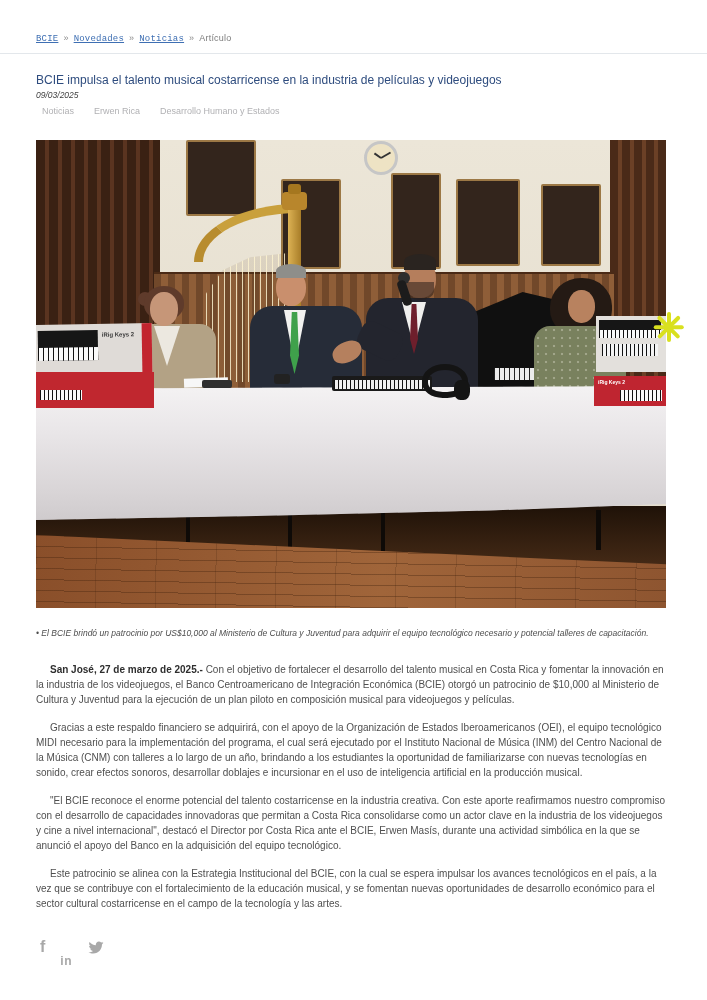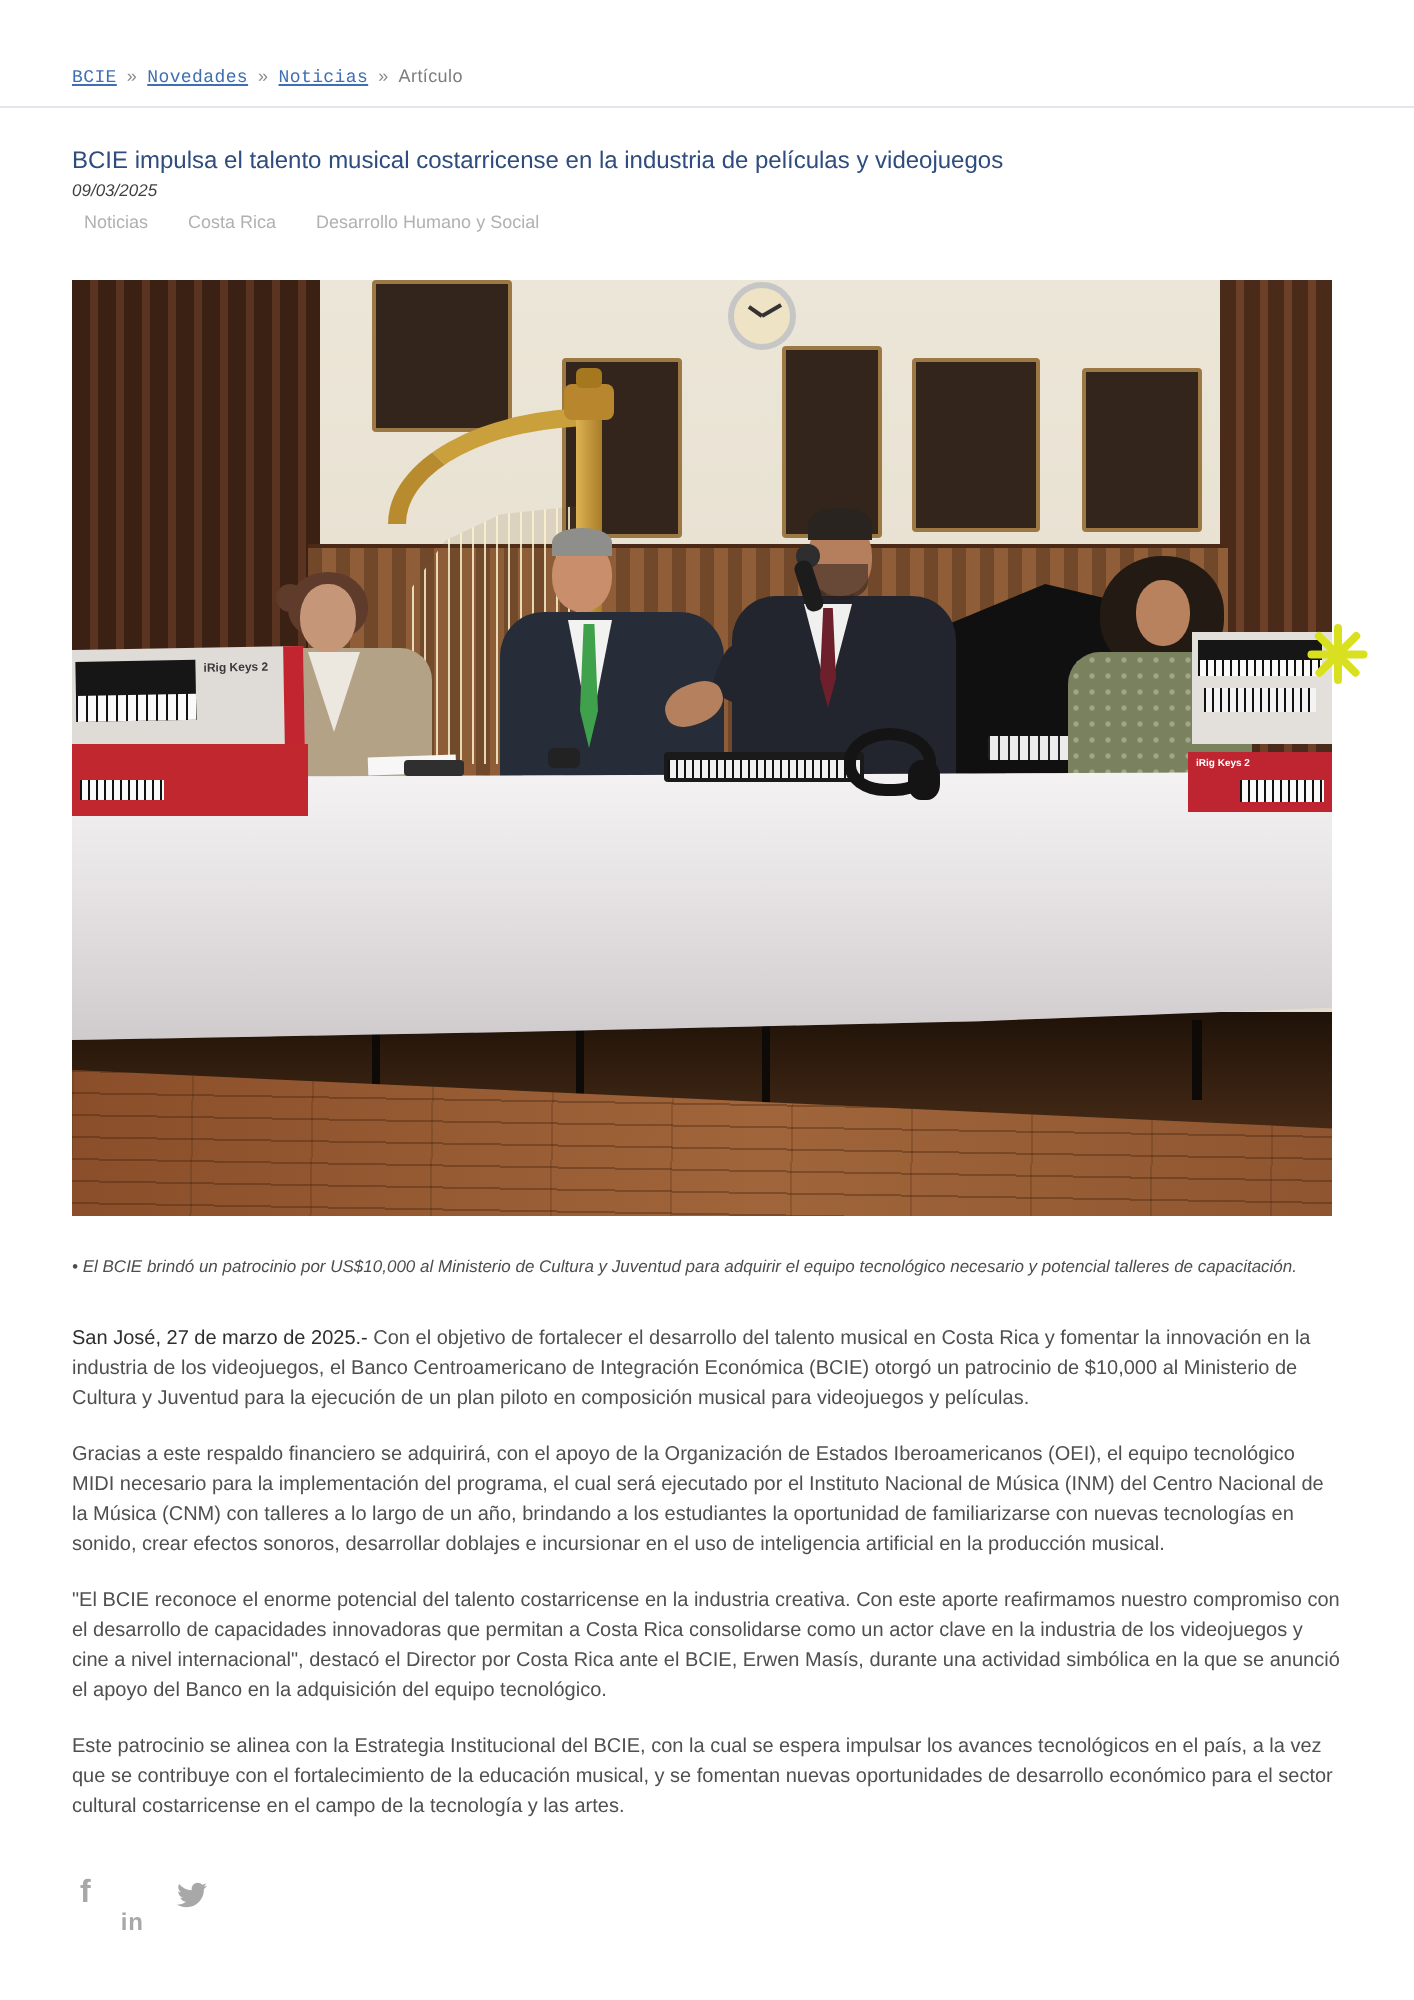--- a/index.html
+++ b/index.html
@@ -101,41 +101,41 @@
   .boxr-label{left:4px;top:3px;font-size:5px;color:#ffffff;font-weight:bold;}
   .boxr-bkeys{left:26px;top:14px;width:42px;height:11px;background:repeating-linear-gradient(90deg,#111 0 1px,#fafafa 1px 4px);}
   
   .asterisk{position:absolute;left:616px;top:170px;width:34px;height:34px;}
   .asterisk i{position:absolute;left:15px;top:2px;width:3.5px;height:30px;background:#d9e01f;border-radius:2px;}
   .asterisk i:nth-child(2){transform:rotate(45deg);} .asterisk i:nth-child(3){transform:rotate(90deg);} .asterisk i:nth-child(4){transform:rotate(135deg);}
   
   .caption{position:absolute;top:626px;left:36px;width:630px;font-size:8.5px;line-height:14px;font-style:italic;color:#4d4d4d;}
   .article-body{position:absolute;top:662px;left:36px;width:634px;font-size:10px;line-height:15px;color:#4f4f4f;}
   .article-body p{margin:0 0 13px 0;}
-  .article-body .lead{font-weight:normal;color:#2e2e2e;}
+  .article-body .lead{font-weight:bold;color:#2e2e2e;margin-left:14px;}
   
   .social{position:absolute;top:926px;left:40px;display:flex;align-items:center;gap:15px;color:#a8a8a8;}
   .soc-f{font-size:16px;font-weight:bold;cursor:pointer;}
   .soc-in{font-size:12px;font-weight:bold;letter-spacing:.5px;cursor:pointer;margin-top:28px;}
   .soc-tw{width:18px;height:15px;cursor:pointer;}
 </style>
 </head>
 <body>
 
 <nav class="breadcrumb">
   <a>BCIE</a><span class="sep">»</span><a>Novedades</a><span class="sep">»</span><a>Noticias</a><span class="sep">»</span><span>Artículo</span>
 </nav>
 <div class="top-divider"></div>
 
 <h1 class="title">BCIE impulsa el talento musical costarricense en la industria de películas y videojuegos</h1>
 <div class="date">09/03/2025</div>
 <div class="tags">
   <span>Noticias</span>
-  <span>Costa Rica</span>
-  <span>Desarrollo Humano y Social</span>
+  <span>Erwen Rica</span>
+  <span>Desarrollo Humano y Estados</span>
 </div>
 
 <div class="photo-wrap">
   <div class="photo">
     <div class="left-wood"></div>
     <div class="right-wood"></div>
     <div class="wainscot"></div>
     <div class="apanel p1"></div>
     <div class="apanel p2"></div>
     <div class="apanel p3"></div>

